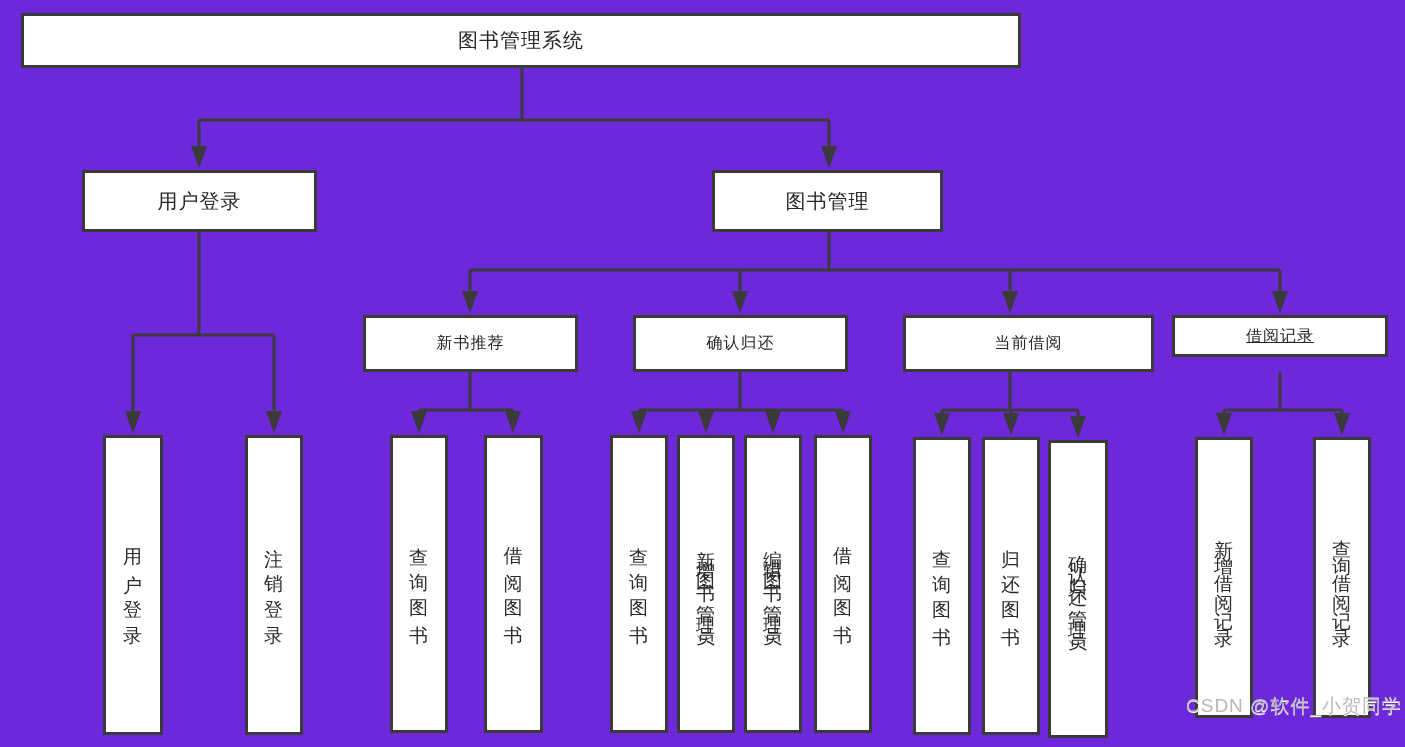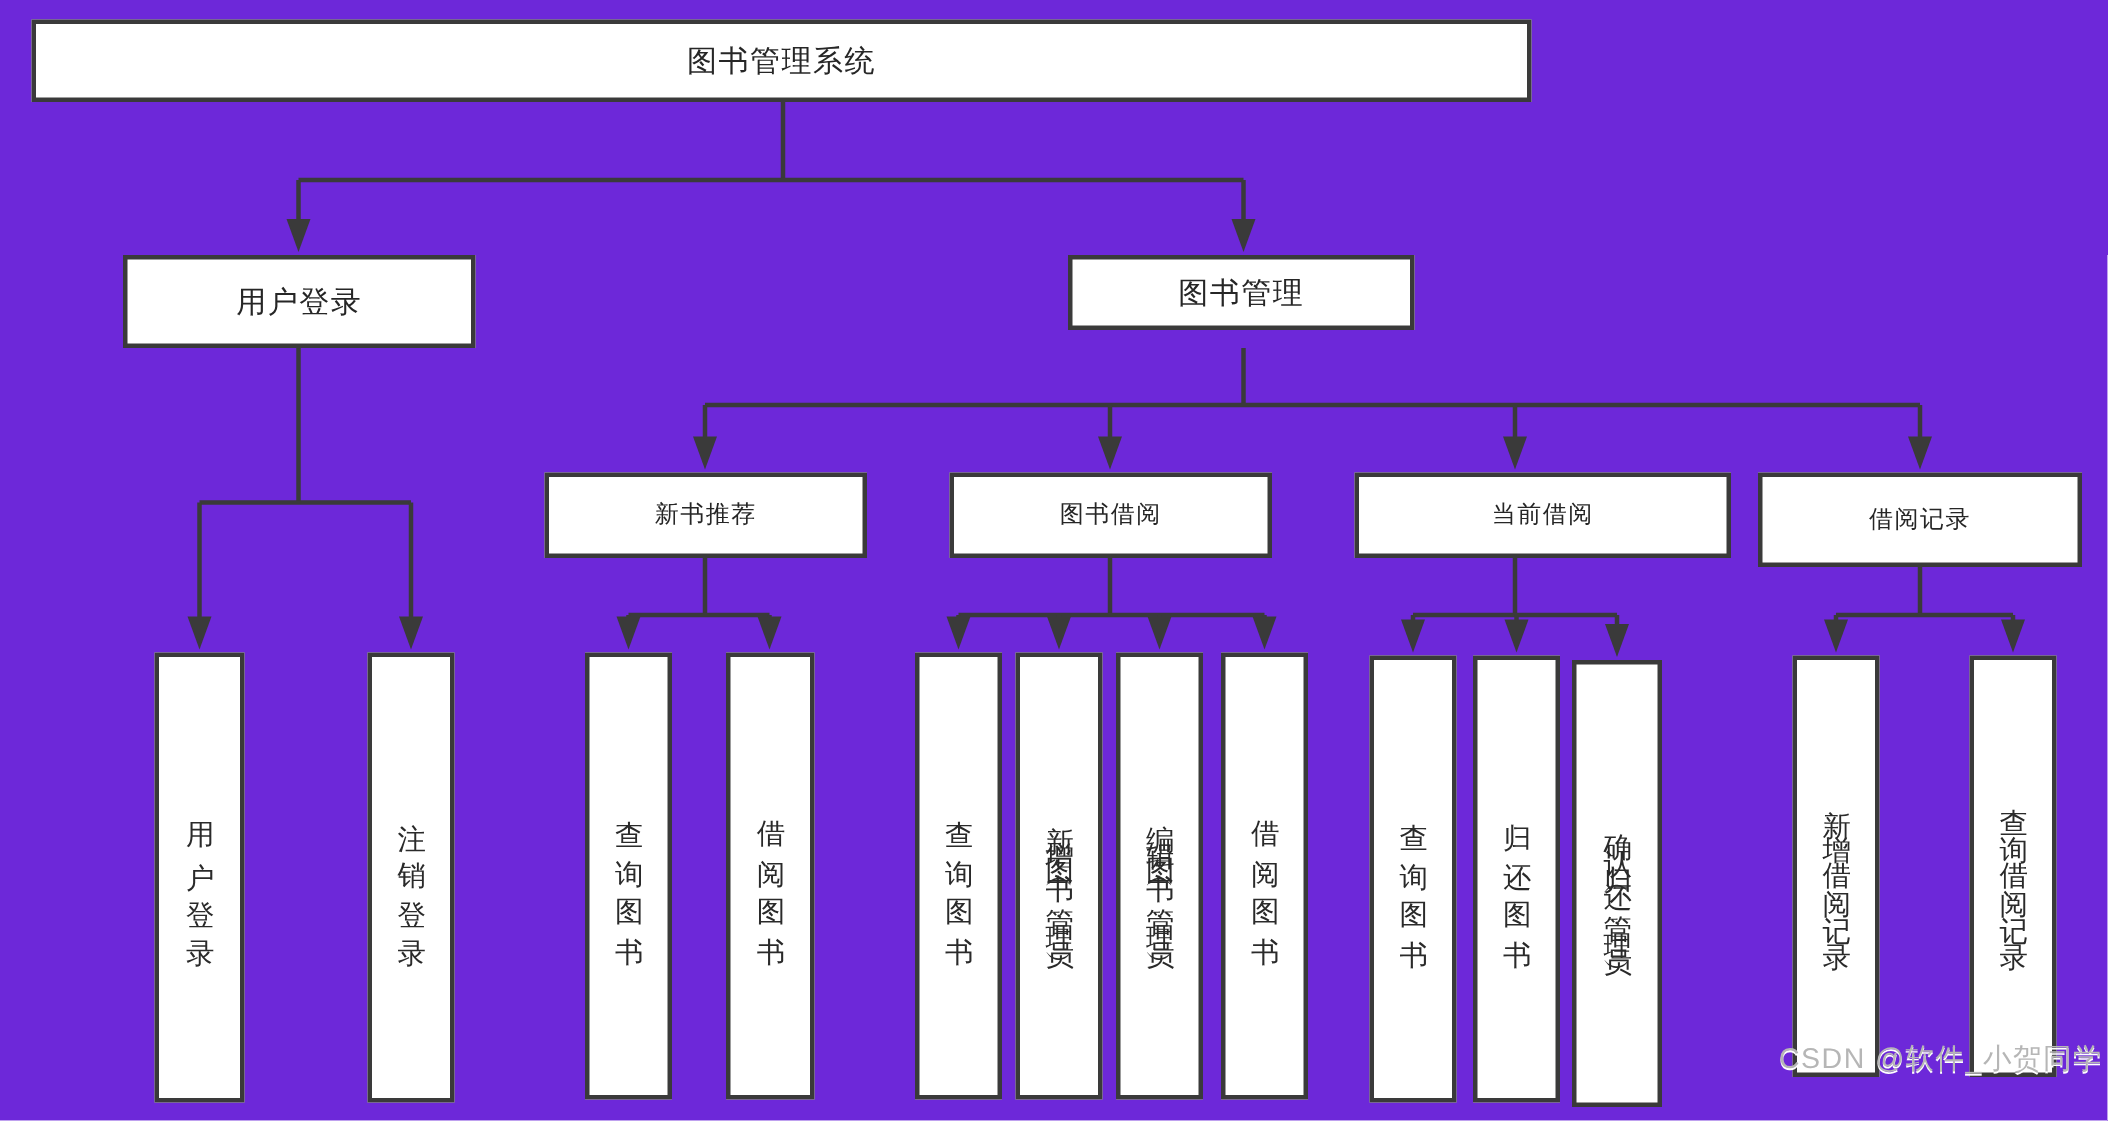--- a/index.html
+++ b/index.html
@@ -24,25 +24,25 @@
     line-height:1;
     color:#2a2a2a;
   }
   .v-node .ls4{letter-spacing:26px;}
   .v-node .ls6{letter-spacing:18px;}
   .v-node .ls8{letter-spacing:11px;}
 
   
   .n-root          {left:21px;  top:13px;  width:1000px; height:55px;}
   .n-user-login    {left:82px;  top:170px; width:235px;  height:62px;}
-  .n-book-mgmt     {left:712px; top:170px; width:231px;  height:50px;}
+  .n-book-mgmt     {left:712px; top:170px; width:231px;  height:62px;}
   .n-new-book-rec  {left:363px; top:315px; width:215px;  height:57px;}
   .n-book-borrow   {left:633px; top:315px; width:215px;  height:57px;}
   .n-current-borrow{left:903px; top:315px; width:251px;  height:57px;}
-  .n-borrow-records{left:1172px;top:315px; width:216px;  height:63px;}
+  .n-borrow-records{left:1172px;top:315px; width:216px;  height:42px;text-decoration:underline;}
 
   
   .n-l-user-login  {left:103px; top:435px; width:60px; height:300px;}
   .n-l-logout      {left:245px; top:435px; width:58px; height:300px;}
   .n-l-nbr-query   {left:390px; top:435px; width:58px; height:298px;}
   .n-l-nbr-borrow  {left:484px; top:435px; width:59px; height:298px;}
   .n-l-bb-query    {left:610px; top:435px; width:58px; height:298px;}
   .n-l-bb-add      {left:677px; top:435px; width:58px; height:298px;}
   .n-l-bb-edit     {left:744px; top:435px; width:58px; height:298px;}
   .n-l-bb-borrow   {left:814px; top:435px; width:58px; height:298px;}
@@ -141,21 +141,21 @@
     <span>用户登录</span>
   </div>
   <div class="node h-node n-book-mgmt">
     <span>图书管理</span>
   </div>
 
   <div class="node h-node small n-new-book-rec">
     <span>新书推荐</span>
   </div>
   <div class="node h-node small n-book-borrow">
-    <span>图书借阅</span>
+    <span>确认归还</span>
   </div>
   <div class="node h-node small n-current-borrow">
     <span>当前借阅</span>
   </div>
   <div class="node h-node small n-borrow-records">
     <span>借阅记录</span>
   </div>
 
   <div class="node v-node n-l-user-login">
     <span class="ls4">用户登录</span>

